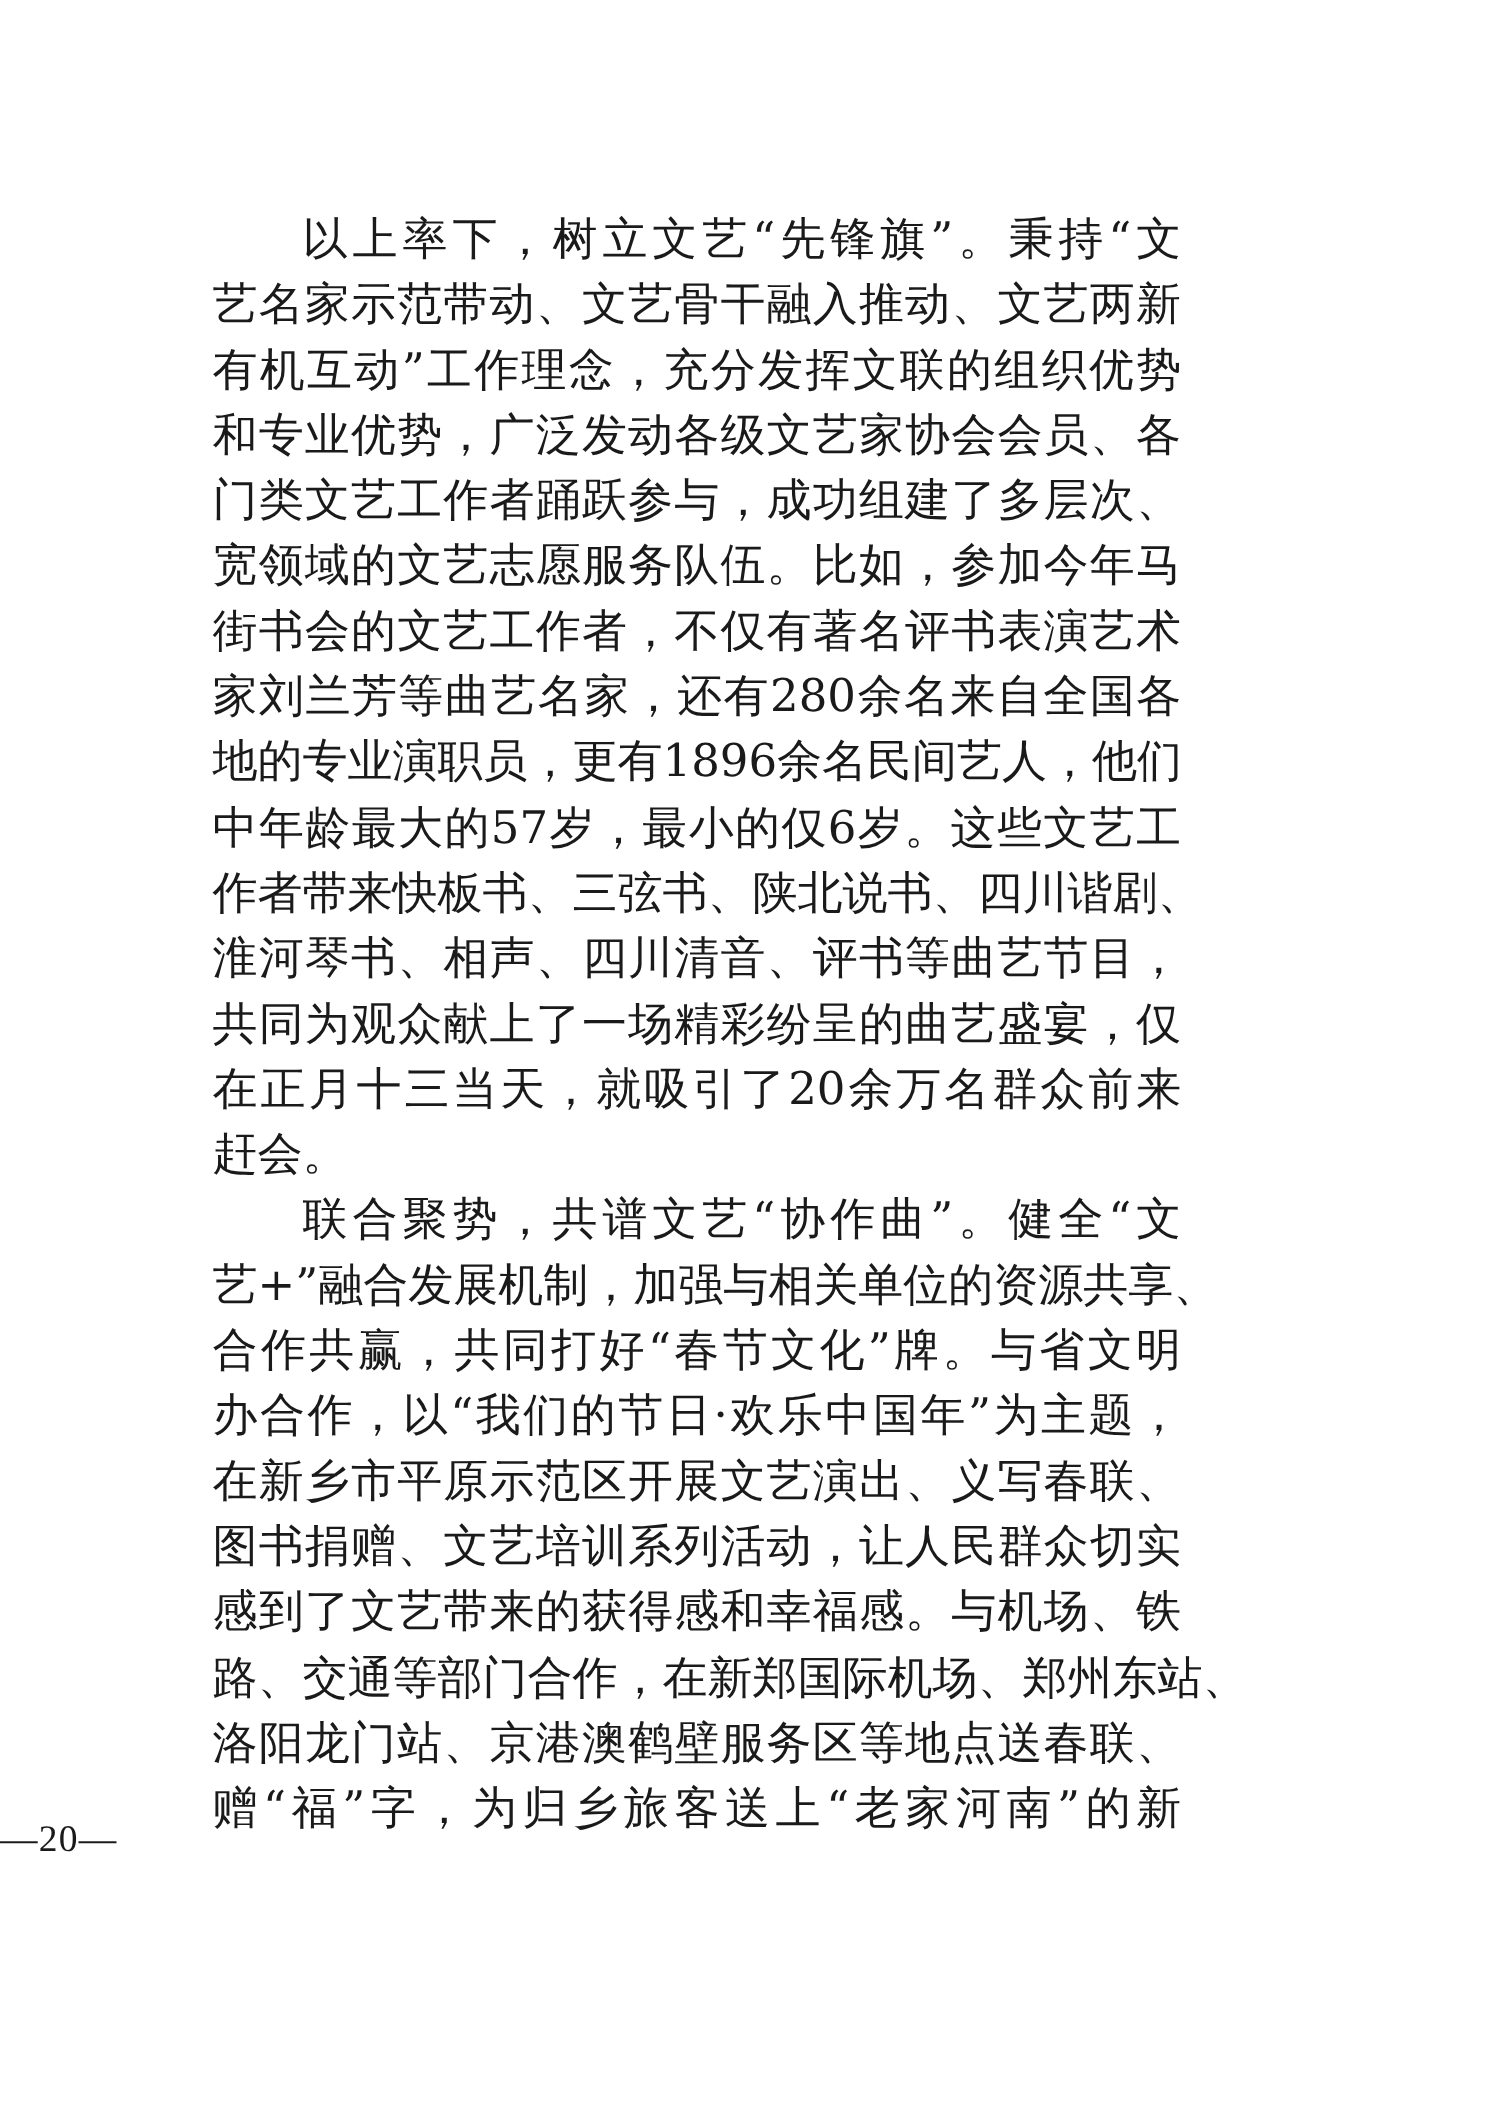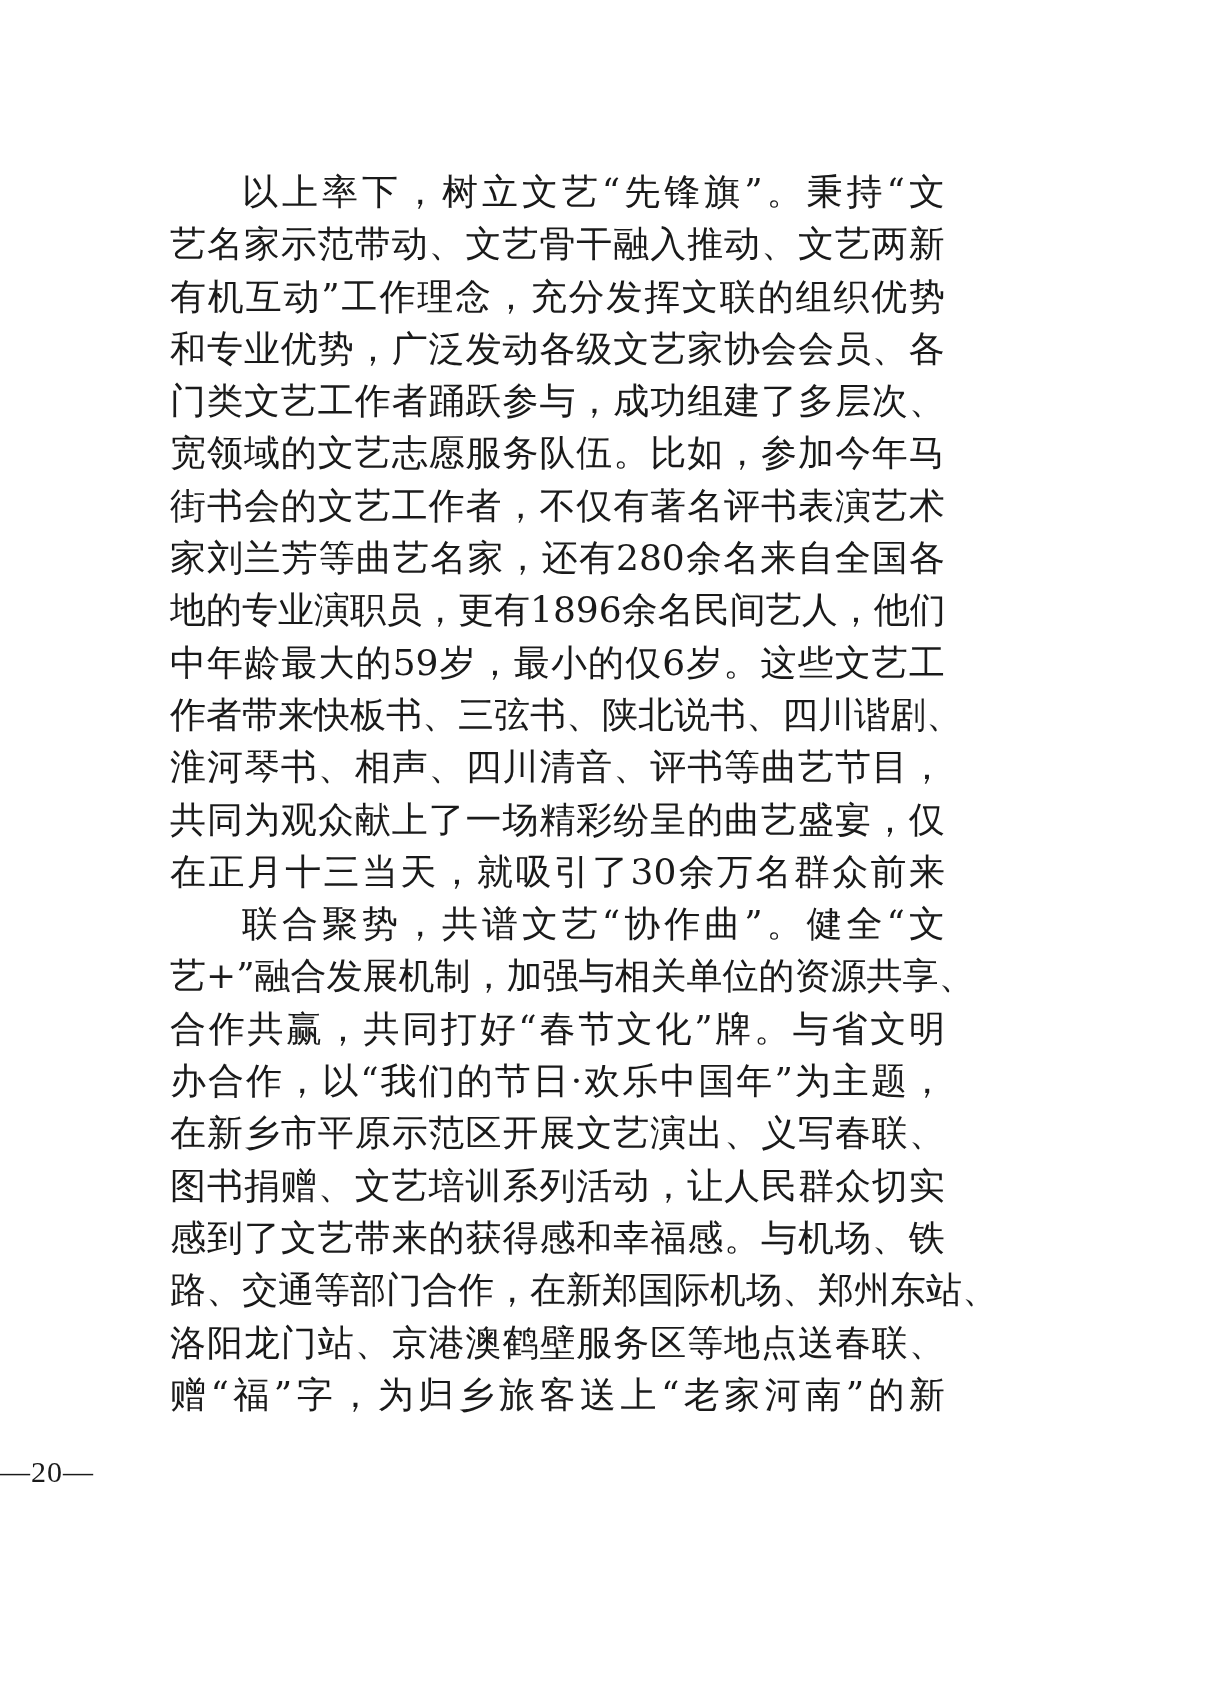--- a/index.html
+++ b/index.html
@@ -265,21 +265,21 @@
         <span class="ch">他</span>
         <span class="ch">们</span>
       </div>
     <div class="line">
         <span class="ch">中</span>
         <span class="ch">年</span>
         <span class="ch">龄</span>
         <span class="ch">最</span>
         <span class="ch">大</span>
         <span class="ch">的</span>
-        <span class="ch">59</span>
+        <span class="ch">57</span>
         <span class="ch">岁</span>
         <span class="ch">，</span>
         <span class="ch">最</span>
         <span class="ch">小</span>
         <span class="ch">的</span>
         <span class="ch">仅</span>
         <span class="ch">6</span>
         <span class="ch">岁</span>
         <span class="ch">。</span>
         <span class="ch">这</span>
@@ -364,29 +364,30 @@
         <span class="ch">月</span>
         <span class="ch">十</span>
         <span class="ch">三</span>
         <span class="ch">当</span>
         <span class="ch">天</span>
         <span class="ch">，</span>
         <span class="ch">就</span>
         <span class="ch">吸</span>
         <span class="ch">引</span>
         <span class="ch">了</span>
-        <span class="ch">30</span>
+        <span class="ch">20</span>
         <span class="ch">余</span>
         <span class="ch">万</span>
         <span class="ch">名</span>
         <span class="ch">群</span>
         <span class="ch">众</span>
         <span class="ch">前</span>
         <span class="ch">来</span>
       </div>
+    <div class="line last">赶会。</div>
 
     <div class="line indent">
         <span class="ch">联</span>
         <span class="ch">合</span>
         <span class="ch">聚</span>
         <span class="ch">势</span>
         <span class="ch">，</span>
         <span class="ch">共</span>
         <span class="ch">谱</span>
         <span class="ch">文</span>

